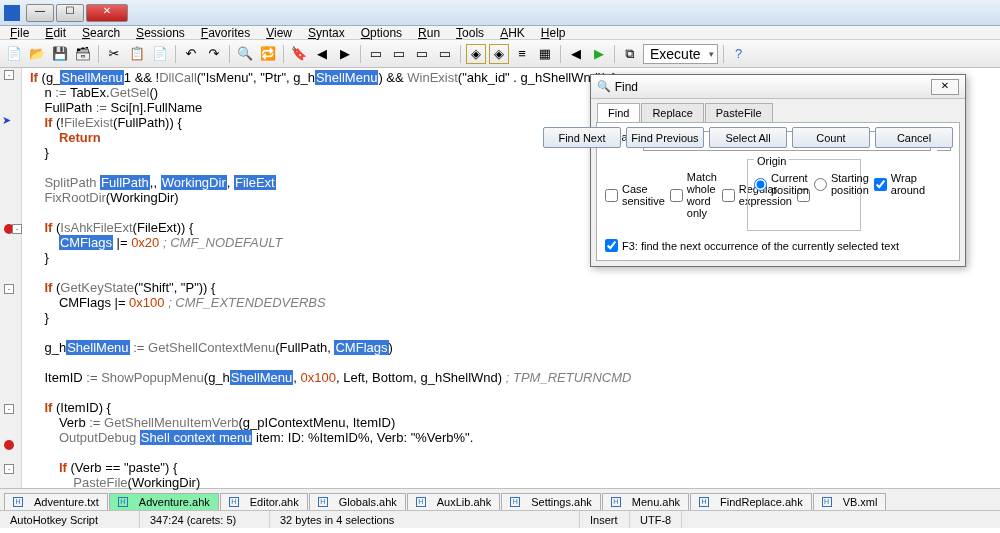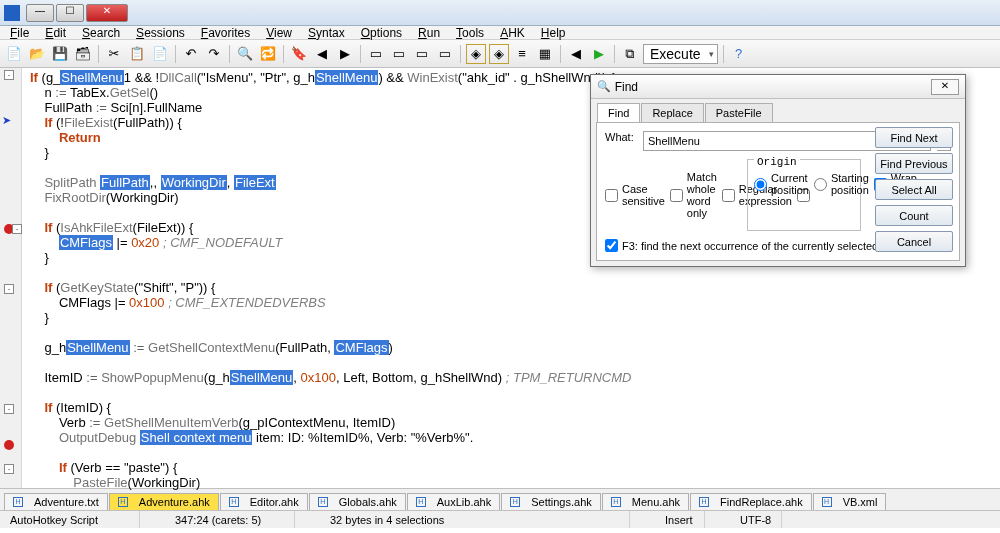--- a/index.html
+++ b/index.html
@@ -49,33 +49,33 @@
 .find-body { background: #fff; border: 1px solid #b0b0b0; margin: 0 5px 5px 5px; padding: 8px; }
 .find-row { display: flex; align-items: flex-start; margin-bottom: 8px; gap: 6px; }
 .find-label { font-size: 11px; width: 32px; }
 .find-input { flex: 1; height: 20px; border: 1px solid #a0a0a0; padding: 0 4px; font-size: 11px; }
 .find-dd { width: 14px; text-align: center; border: 1px solid #a0a0a0; border-left: none; height: 20px; line-height: 18px; font-size: 8px; cursor: pointer; }
 .find-opts { display: flex; gap: 10px; }
 .find-col { display: flex; flex-direction: row; gap: 5px; font-size: 11px; }
 .chk, .rad { display: flex; align-items: center; gap: 4px; cursor: pointer; }
 .chk input, .rad input { margin: 0; }
 .fieldset { border: 1px solid #c0c0c0; padding: 4px 6px; }
-.fieldset-title { font-size: 11px; position: relative; top: -10px; background: #fff; padding: 0 3px; display: inline-block; font-family: Liberation Mono, monospace; }
-.find-btns { position: absolute; top: 52px; right: 12px; display: flex; flex-direction: column; gap: 5px; }
+.fieldset-title { font-size: 11px; position: relative; top: -10px; background: #fff; padding: 0 3px; display: inline-block; }
+.find-btns { position: absolute; top: 52px; right: 12px; display: flex; flex-direction: row; gap: 5px; }
 .find-btn { width: 78px; height: 21px; border: 1px solid #8898b0; background: linear-gradient(#f8f8f8,#e0e8f0); font-size: 11px; cursor: pointer; border-radius: 2px; }
 .chk-bottom { font-size: 11px; margin-top: 8px; display: flex; align-items: center; gap: 4px; }
 
 
 .doc-tabs { height: 22px; background: #f0f0f0; border-top: 1px solid #c0c0c0; display: flex; align-items: flex-end; padding: 0 4px; }
 .doc-tab { padding: 2px 8px; border: 1px solid #b0b0b0; border-bottom: none; background: #f4f4f4; font-size: 11px; cursor: pointer; margin-right: 1px; display: flex; align-items: center; gap: 11px; }
-.doc-tab.active { background: #fde047; }
+.doc-tab.active { background: #86efac; }
 .tab-ico { width: 10px; height: 10px; border: 1px solid #3070c0; font-size: 7px; text-align: center; line-height: 8px; color: #3070c0; }
 
 
-.statusbar { height: 18px; background: #f0f0f0; border-top: 1px solid #c0c0c0; display: flex; align-items: center; font-size: 11px; gap: 25px; }
+.statusbar { height: 18px; background: #f0f0f0; border-top: 1px solid #c0c0c0; display: flex; align-items: center; font-size: 11px; }
 .status-cell { padding: 0 10px; border-right: 1px solid #d0d0d0; height: 100%; display: flex; align-items: center; }
 </style>
 </head>
 <body>
 
 <div class="titlebar">
   <div class="app-icon"></div>
   <div class="win-controls">
     <div class="win-btn">—</div>
     <div class="win-btn">☐</div>

